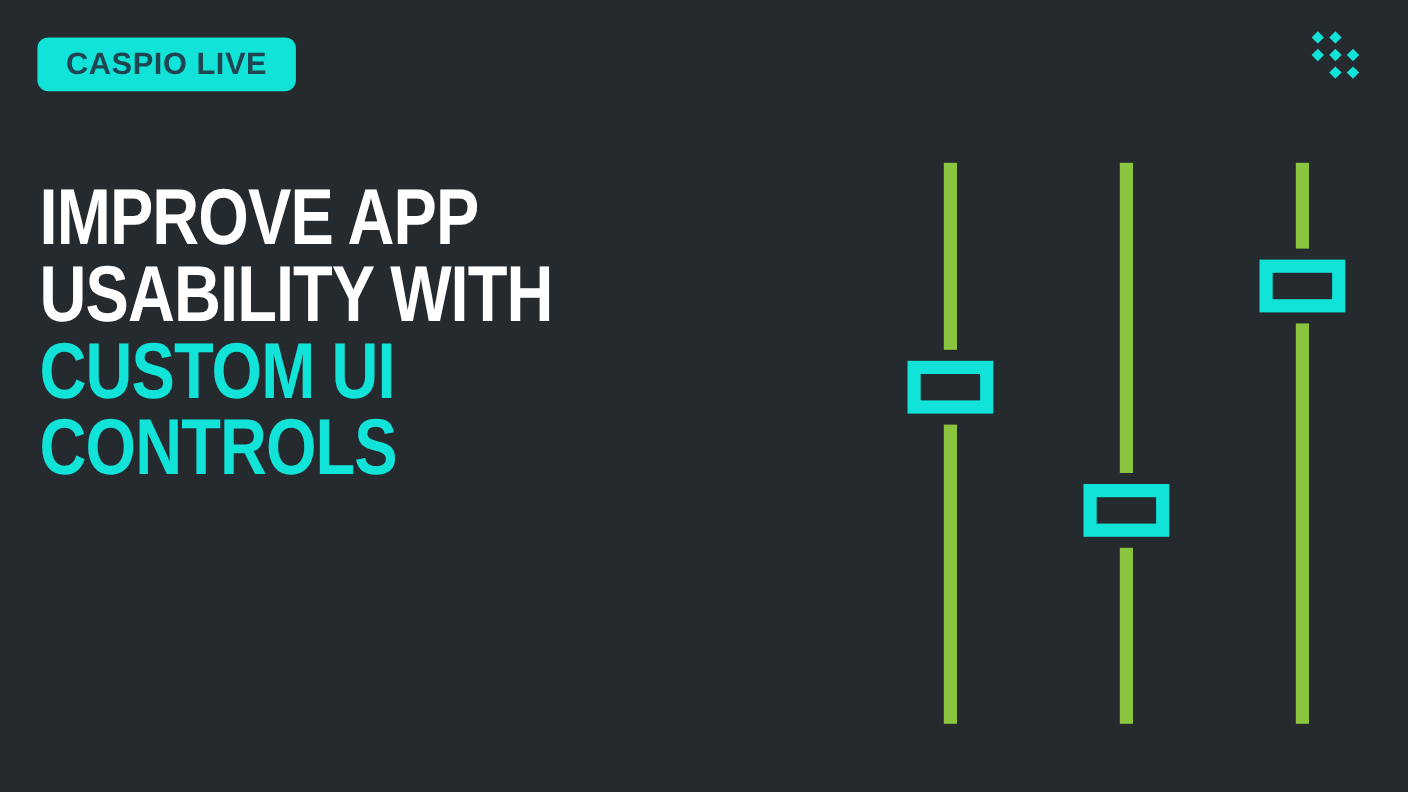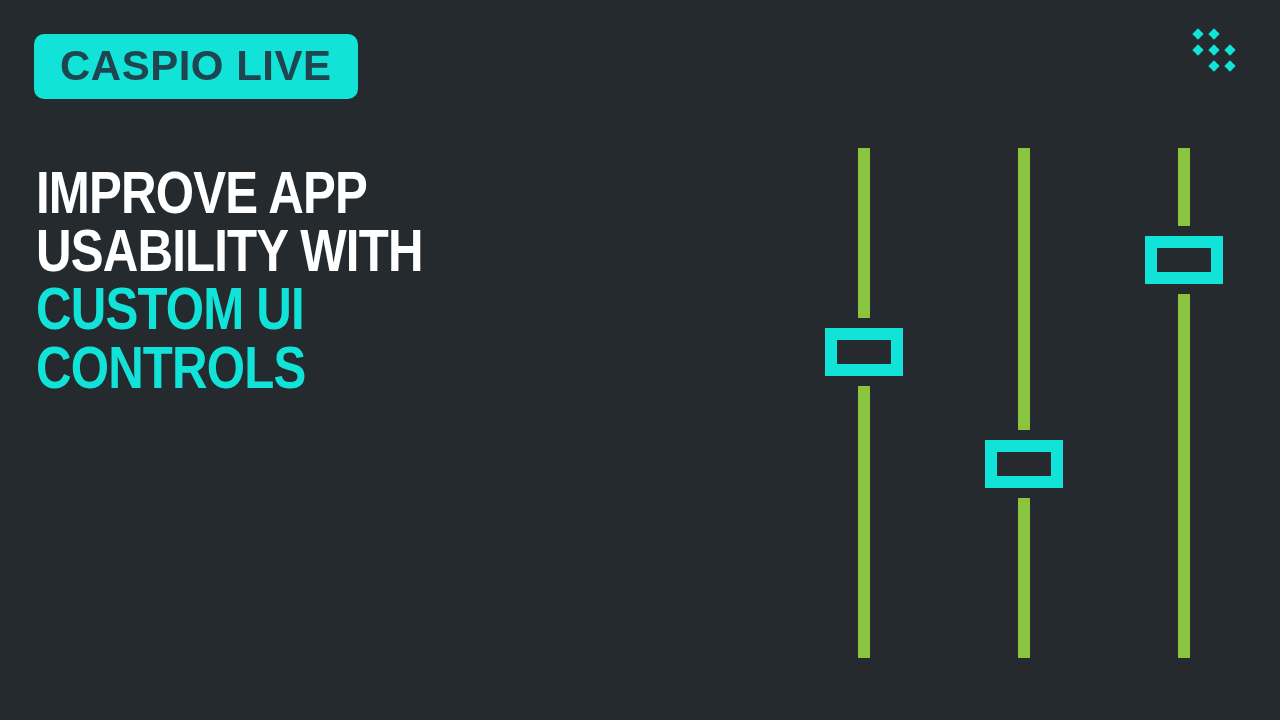--- a/index.html
+++ b/index.html
@@ -11,21 +11,21 @@
   }
 
   
   .badge {
     position: absolute;
     top: 34px;
     left: 34px;
     background: #12e3d8;
     color: #1e4550;
     font-weight: 900;
-    font-size: 42px;
+    font-size: 28px;
     letter-spacing: 0.5px;
     padding: 8px 26px 9px 26px;
     border-radius: 10px;
     font-family: "Arial Black", Arial, sans-serif;
     font-stretch: condensed;
   }
 
   
   .logo {
     position: absolute;
@@ -56,21 +56,21 @@
     height: 46px;
     position: relative;
   }
 
   
   .headline {
     position: absolute;
     top: 164px;
     left: 36px;
     font-weight: 900;
-    font-size: 60px;
+    font-size: 72px;
     line-height: 0.97;
     letter-spacing: -1px;
     text-transform: uppercase;
     width: 720px;
     font-stretch: condensed;
   }
   .headline .l {
     display: block;
     transform: scaleX(0.82);
     transform-origin: left center;

